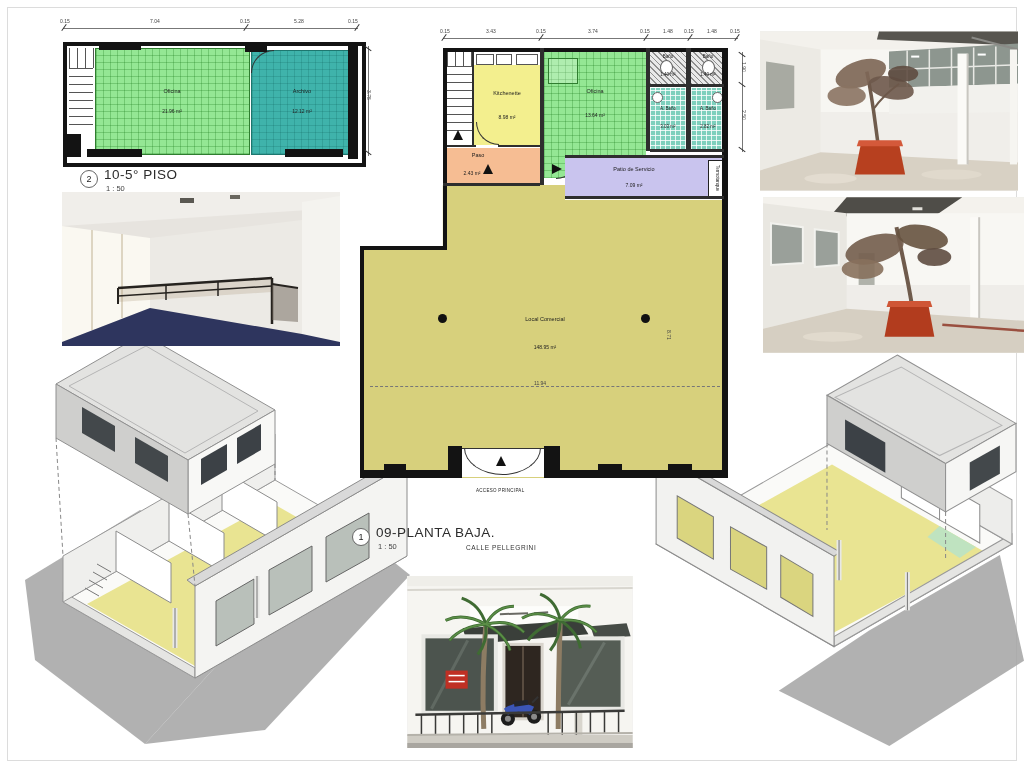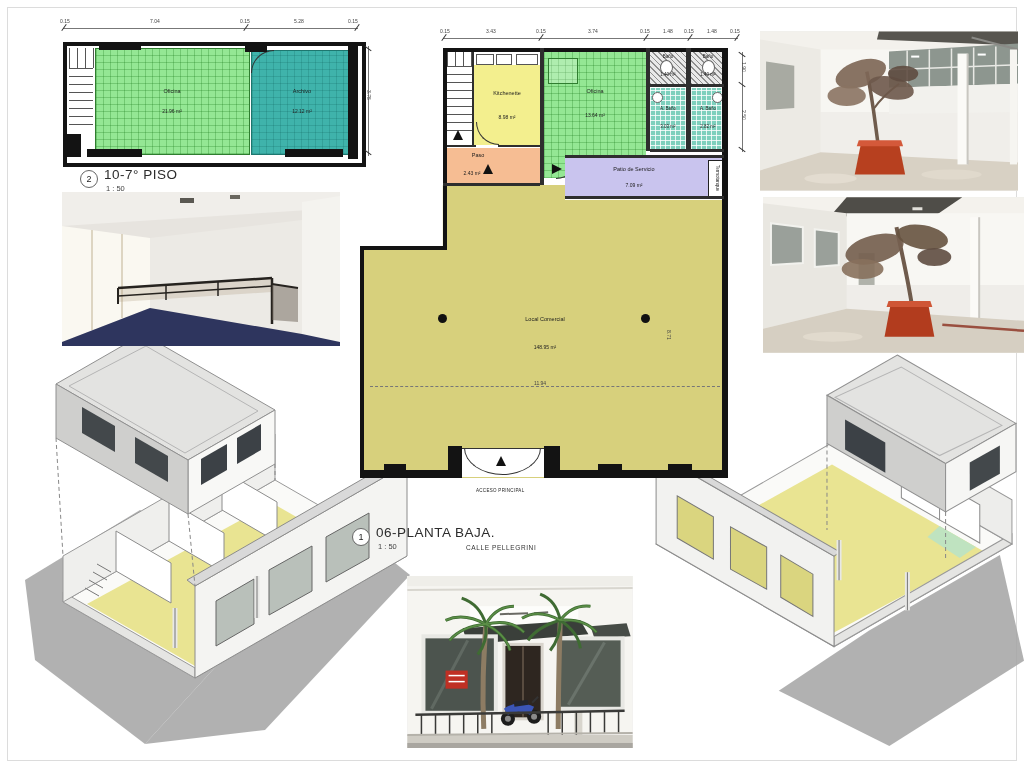--- a/index.html
+++ b/index.html
@@ -92,21 +92,21 @@
       <div class="lbl" style="left:200px;top:42px;width:70px;">Archivo</div>
       <div class="lbl area" style="left:200px;top:62px;width:70px;">12.12 m²</div>
     </div>
 
     <div class="vdimline" style="left:308px;top:34px;height:110px;"></div>
     <div class="vtick" style="left:304px;top:36px;"></div>
     <div class="vtick" style="left:304px;top:140px;"></div>
     <span class="dimlbl rot" style="left:312px;top:78px;">3.75</span>
 
     <div class="refcircle" style="left:20px;top:158px;">2</div>
-    <div class="ptitle" style="left:44px;top:155px;">10-7° PISO</div>
+    <div class="ptitle" style="left:44px;top:155px;">10-5° PISO</div>
     <div class="pscale" style="left:46px;top:172px;">1 : 50</div>
   </div>
 
   <div class="photo" style="left:62px;top:192px;width:278px;height:154px;">
     <svg width="278" height="154" viewBox="0 0 278 154">
       <rect width="278" height="154" fill="#e7e4df"></rect>
       <polygon points="0,0 278,0 278,16 0,34" fill="#f0eeea"></polygon>
       <rect x="118" y="6" width="14" height="5" fill="#5a5852"></rect>
       <rect x="168" y="3" width="10" height="4" fill="#6a675f"></rect>
       <polygon points="88,46 240,28 240,142 88,116" fill="#eceae5"></polygon>
@@ -238,21 +238,21 @@
 
     <div class="vdimline" style="left:392px;top:34px;height:100px;"></div>
     <div class="vtick" style="left:388px;top:36px;"></div>
     <div class="vtick" style="left:388px;top:66px;"></div>
     <div class="vtick" style="left:388px;top:131px;"></div>
     <span class="dimlbl rot" style="left:397px;top:44px;">1.90</span>
     <span class="dimlbl rot" style="left:397px;top:92px;">2.50</span>
 
     <div class="access" style="left:126px;top:470px;">ACCESO PRINCIPAL</div>
     <div class="refcircle" style="left:2px;top:510px;">1</div>
-    <div class="ptitle" style="left:26px;top:507px;">06-PLANTA BAJA.</div>
+    <div class="ptitle" style="left:26px;top:507px;">09-PLANTA BAJA.</div>
     <div class="pscale" style="left:28px;top:524px;">1 : 50</div>
     <div class="street" style="left:116px;top:526px;">CALLE PELLEGRINI</div>
   </div>
 
   <div class="photo" style="left:760px;top:31px;width:258px;height:160px;">
     <svg width="258" height="160" viewBox="0 0 256 158">
       <rect width="256" height="158" fill="#f0eeea"></rect>
       <rect x="0" y="0" width="256" height="26" fill="#f3f1ec"></rect>
       <polygon points="118,0 256,0 256,14 116,8" fill="#57554f"></polygon>
       <rect x="60" y="18" width="196" height="62" fill="#f7f6f2"></rect>

